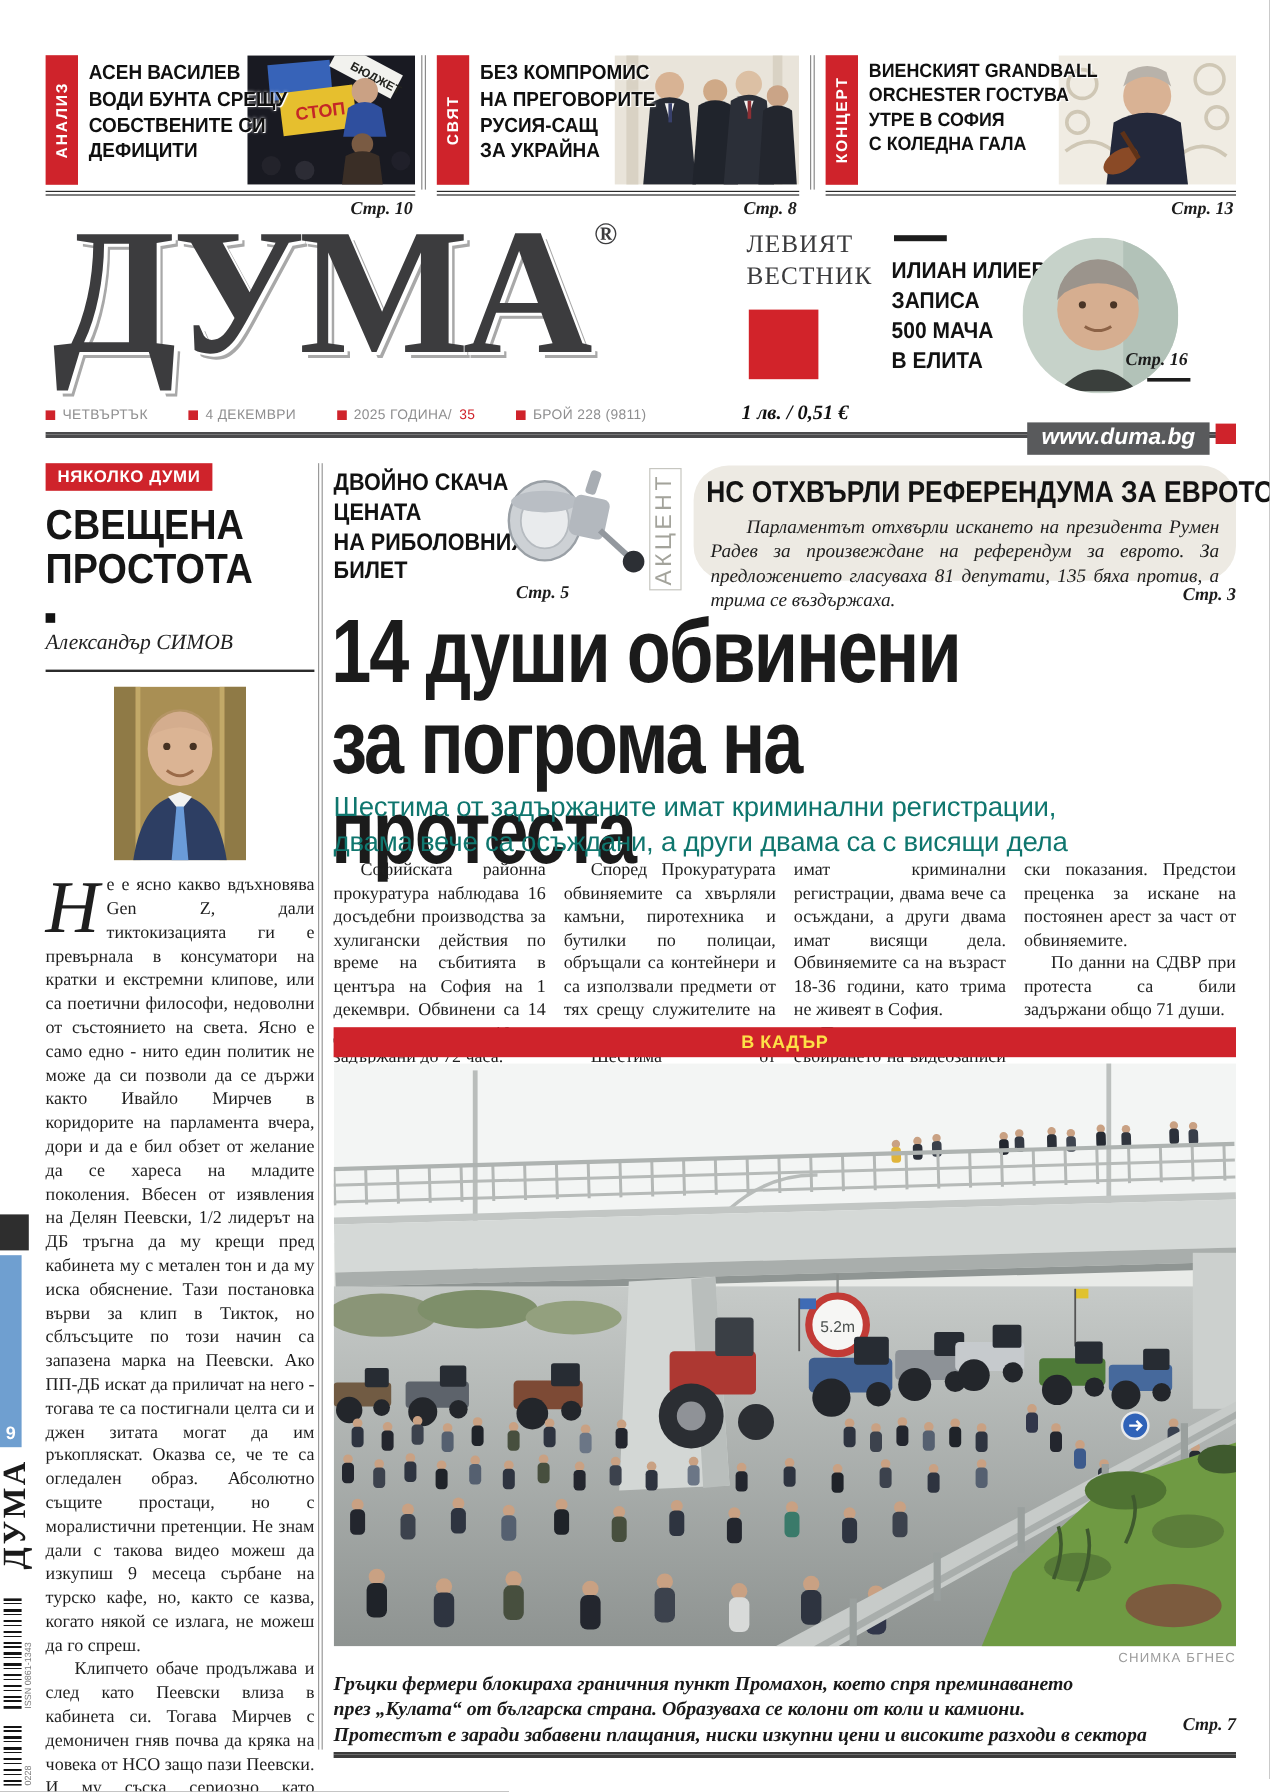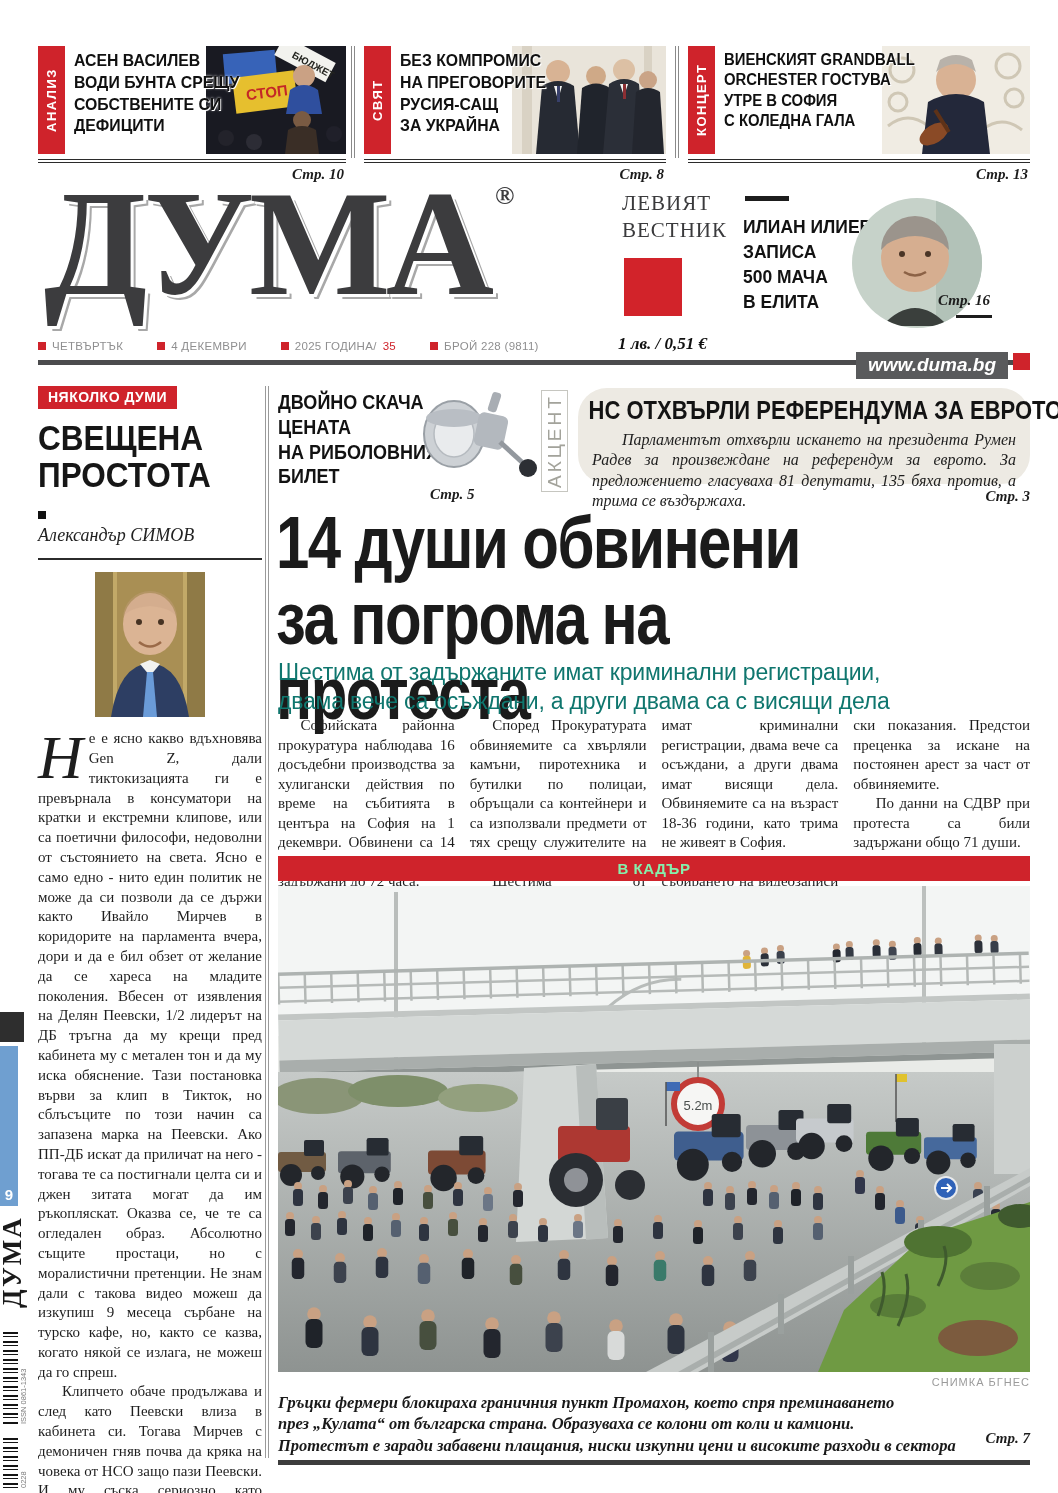--- a/index.html
+++ b/index.html
@@ -109,21 +109,21 @@
   .h1a { top:505px; } .h1b { top:581px; }
   .subtitle { position:absolute; left:278px; top:658px; font-size:23px; line-height:1.26; color:#0f766e;
     letter-spacing:-.2px; }
   .lead-cols { position:absolute; left:278px; top:716px; width:752px; display:flex; gap:15px; }
   .lead-col { flex:1; font-family:"Liberation Serif", serif; font-size:15px; line-height:1.3;
     text-align:justify; color:#1e1e1e; }
   .lead-col p.ind { text-indent:1.5em; }
   .lead-page { text-align:right; margin-top:2px; }
 
   
-  .kadur { position:absolute; left:278px; top:856px; width:752px; height:25px; background:#cf232b; color:#86efac;
+  .kadur { position:absolute; left:278px; top:856px; width:752px; height:25px; background:#cf232b; color:#fde047;
     font-weight:bold; font-size:15px; letter-spacing:.5px; text-align:center; line-height:25px; }
   .feature-photo { position:absolute; left:278px; top:886px; width:752px; height:486px; overflow:hidden; }
   .credit { position:absolute; left:278px; top:1376px; width:752px; text-align:right; font-size:11px;
     color:#9b9b9b; letter-spacing:1px; }
   .caption { position:absolute; left:278px; top:1392px; width:700px; font-family:"Liberation Serif", serif;
     font-style:italic; font-size:16.5px; line-height:1.3; color:#191919; font-weight:bold; }
   .caption-page { position:absolute; left:930px; top:1430px; width:100px; text-align:right; }
   .bottom-rule { position:absolute; left:278px; top:1460px; width:752px; height:4px;
     border-top:2px solid #3c3c3c; border-bottom:3px solid #3c3c3c; }
 </style>

